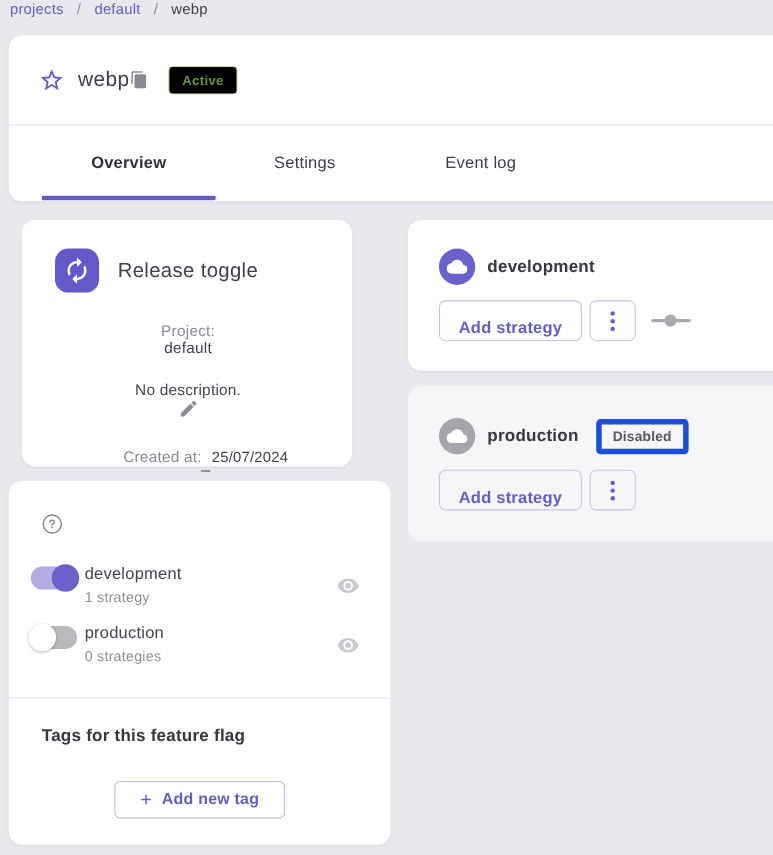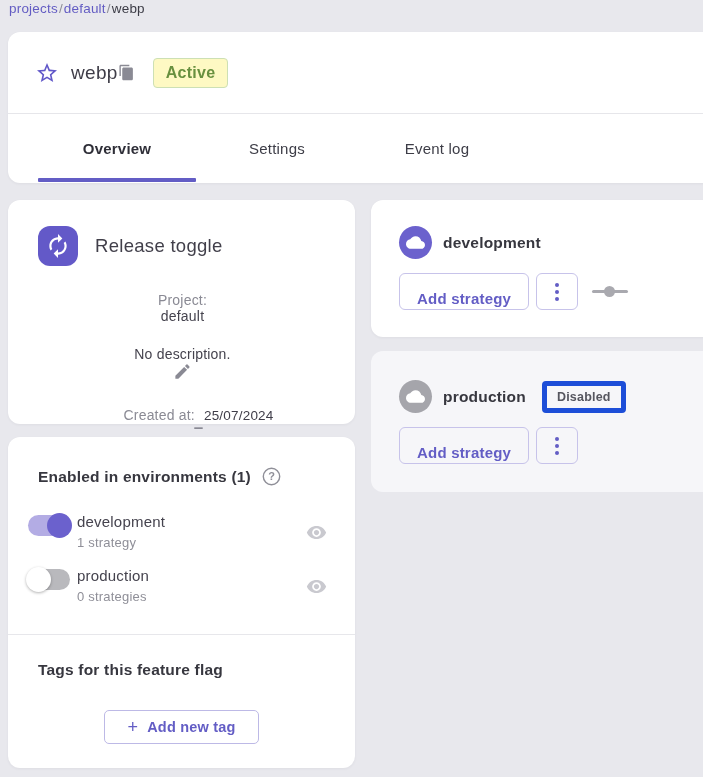--- a/index.html
+++ b/index.html
@@ -2,43 +2,43 @@
 <html><head>
 <meta charset="utf-8">
 <style>
   html,body { margin:0; padding:0; }
   body {
     width:703px; height:777px; position:relative; overflow:hidden;
     background:#e8e8ed; color:#45434e;
     font-family:"Liberation Sans", sans-serif;
   }
   
-  .breadcrumb { position:absolute; top:1px; left:9px; font-size:13.5px; display:flex; gap:1px; align-items:flex-end; letter-spacing:.2px; }
+  .breadcrumb { position:absolute; top:1px; left:9px; font-size:13.5px; display:flex; gap:12px; align-items:flex-end; letter-spacing:.2px; }
   .crumb-link { color:#635cc3; cursor:pointer; }
   .crumb-sep { color:#8d8d96; }
   .crumb-current { color:#3c3c46; }
 
   
   .header-card { position:absolute; left:8px; top:32px; right:-16px; height:151px; background:#fff; border-radius:12px; box-shadow:0 1px 3px rgba(30,30,60,.05); }
   .title-row { height:82px; display:flex; align-items:center; padding-left:27px; border-bottom:1px solid #e6e6ea; box-sizing:border-box; }
   .star-btn { width:24px; height:24px; margin-right:12px; background:none; border:none; padding:0; cursor:pointer; display:flex; }
   .flag-title { font-size:19px; color:#3f3d48; margin-right:16px; letter-spacing:.3px; }
   .copy-btn { background:none; border:none; padding:0; margin-right:18px; cursor:pointer; display:flex; }
-  .status-badge { font-size:16px; font-weight:bold; color:#68903f; background:#fef9c3; border:1px solid #cde0b4; border-radius:4px; padding:5px 12px; letter-spacing:.3px; }
+  .status-badge { font-size:12px; font-weight:bold; color:#68903f; background:#000000; border:1px solid #cde0b4; border-radius:4px; padding:5px 12px; letter-spacing:.3px; }
 
   .tabs-row { display:flex; padding-left:29px; height:68px; position:relative; }
   .tab { width:160px; display:flex; align-items:center; justify-content:center; font-size:15px; color:#3d3d47; cursor:pointer; letter-spacing:.2px; background:none; border:none; font-family:inherit; }
   .tab.active { font-weight:bold; color:#2f2f38; }
   .tab-underline { position:absolute; left:30px; bottom:0; width:158px; height:4px; background:#635dc5; border-radius:1px; }
 
   
   .card { position:absolute; background:#fff; border-radius:12px; box-shadow:0 1px 3px rgba(30,30,60,.05); box-sizing:border-box; }
 
   
-  .type-card { left:8px; top:200px; width:347px; height:224px; padding:26px 28px 0 30px; }
+  .type-card { left:20px; top:200px; width:300px; height:224px; padding:26px 28px 0 30px; }
   .type-head { display:flex; align-items:center; gap:17px; }
   .type-icon { width:40px; height:40px; border-radius:12px; background:#6359c8; display:flex; align-items:center; justify-content:center; flex:none; }
   .type-label { font-size:18.5px; color:#413f4a; letter-spacing:.3px; }
   .meta-row { display:flex; justify-content:space-between; align-items:center; font-size:14px; letter-spacing:.2px;flex-direction:column; }
   .meta-row.project { margin-top:26px; }
   .meta-row.desc { margin-top:22px; }
   .meta-row.created { margin-top:26px;margin-left:32px; }
   .meta-label { color:#8a8a94; }
   .meta-value { color:#45434e; }
   .created-value { color:#3f3d48; font-size:13.5px; margin-left:9px; }
@@ -142,21 +142,20 @@
     <span style="display:flex;align-items:baseline">
       <span class="meta-label">Created at:</span>
       <span class="created-value">25/07/2024</span>
     </span>
     <button class="collapse-btn">–</button>
   </div>
 </section>
 
 <section class="card env-card">
   <div class="env-heading-row">
-    <span class="env-heading">Enabled in environments (1)</span>
     <svg width="19" height="19" viewBox="0 0 19 19" style="cursor:pointer">
       <circle cx="9.5" cy="9.5" r="8.2" fill="none" stroke="#8f8f98" stroke-width="1.4"></circle>
       <text x="9.5" y="13.4" font-size="11" font-weight="bold" fill="#8f8f98" text-anchor="middle" font-family="Liberation Sans, sans-serif">?</text>
     </svg>
   </div>
 
   <div class="env-row first">
     <button class="switch on">
         <span class="knob"></span>
       </button>

